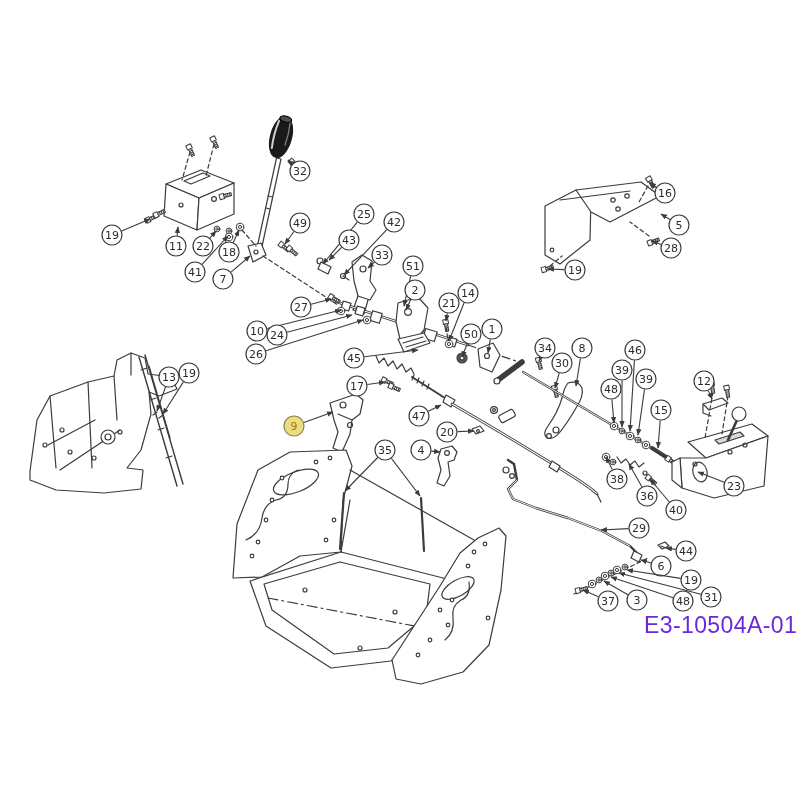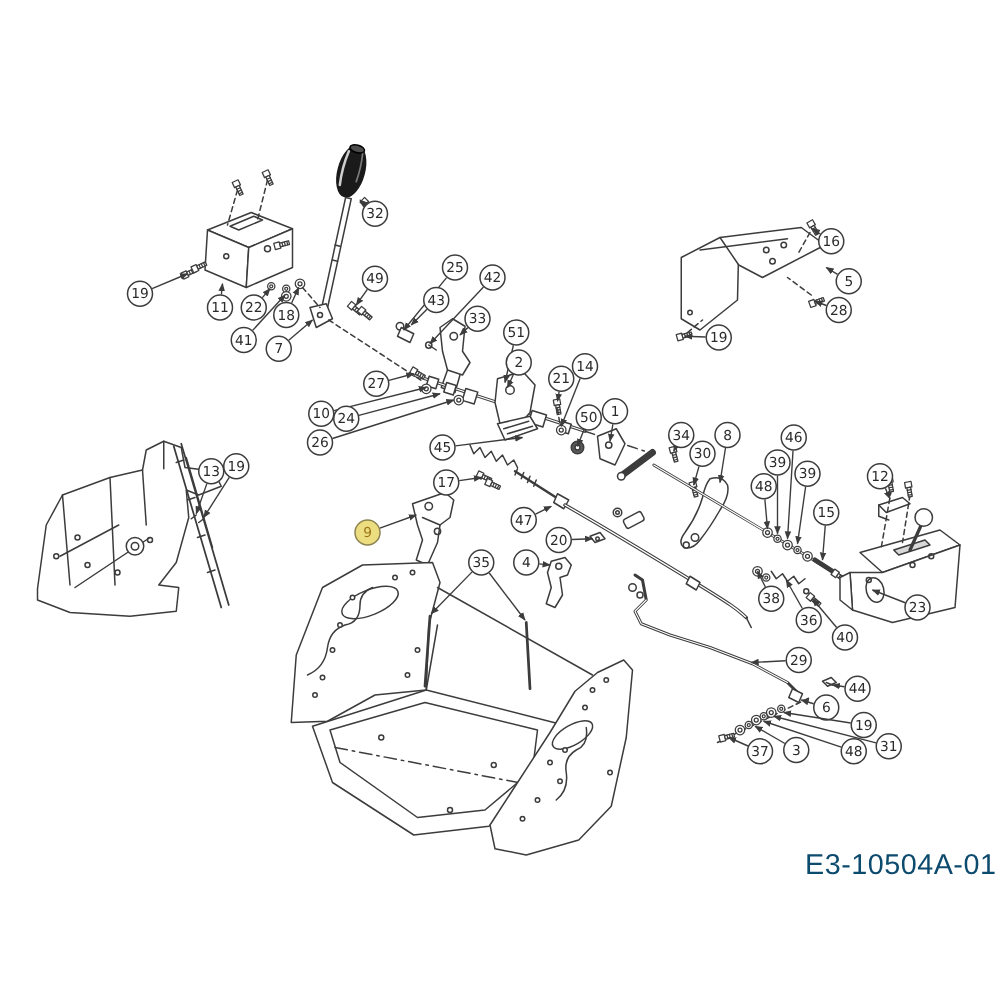--- a/index.html
+++ b/index.html
@@ -1,20 +1,20 @@
 <!DOCTYPE html>
 <html><head>
 <meta charset="utf-8">
 <style>
   html,body{margin:0;padding:0;background:#ffffff;}
   .stage{position:relative;width:800px;height:800px;background:#ffffff;overflow:hidden;
          font-family:"Liberation Sans", sans-serif;}
   .stage svg{position:absolute;left:0;top:0;}
-  .caption{position:absolute;left:644px;top:678px;font-size:23px;letter-spacing:0.4px;
-           color:#0c4a6e;font-family:"Liberation Sans", sans-serif;}
+  .caption{position:absolute;left:644px;top:612px;font-size:23px;letter-spacing:0.4px;
+           color:#6d28d9;font-family:"Liberation Sans", sans-serif;}
 </style>
 </head>
 <body>
 
 <div class="stage">
 <svg width="800" height="800" viewBox="0 0 800 800">
   <defs>
     <marker id="arr" viewBox="0 0 10 10" refX="9" refY="5" markerWidth="6" markerHeight="6" orient="auto">
       <path d="M0,1 L10,5 L0,9 Z" fill="#3c3c3c"></path>
     </marker>

